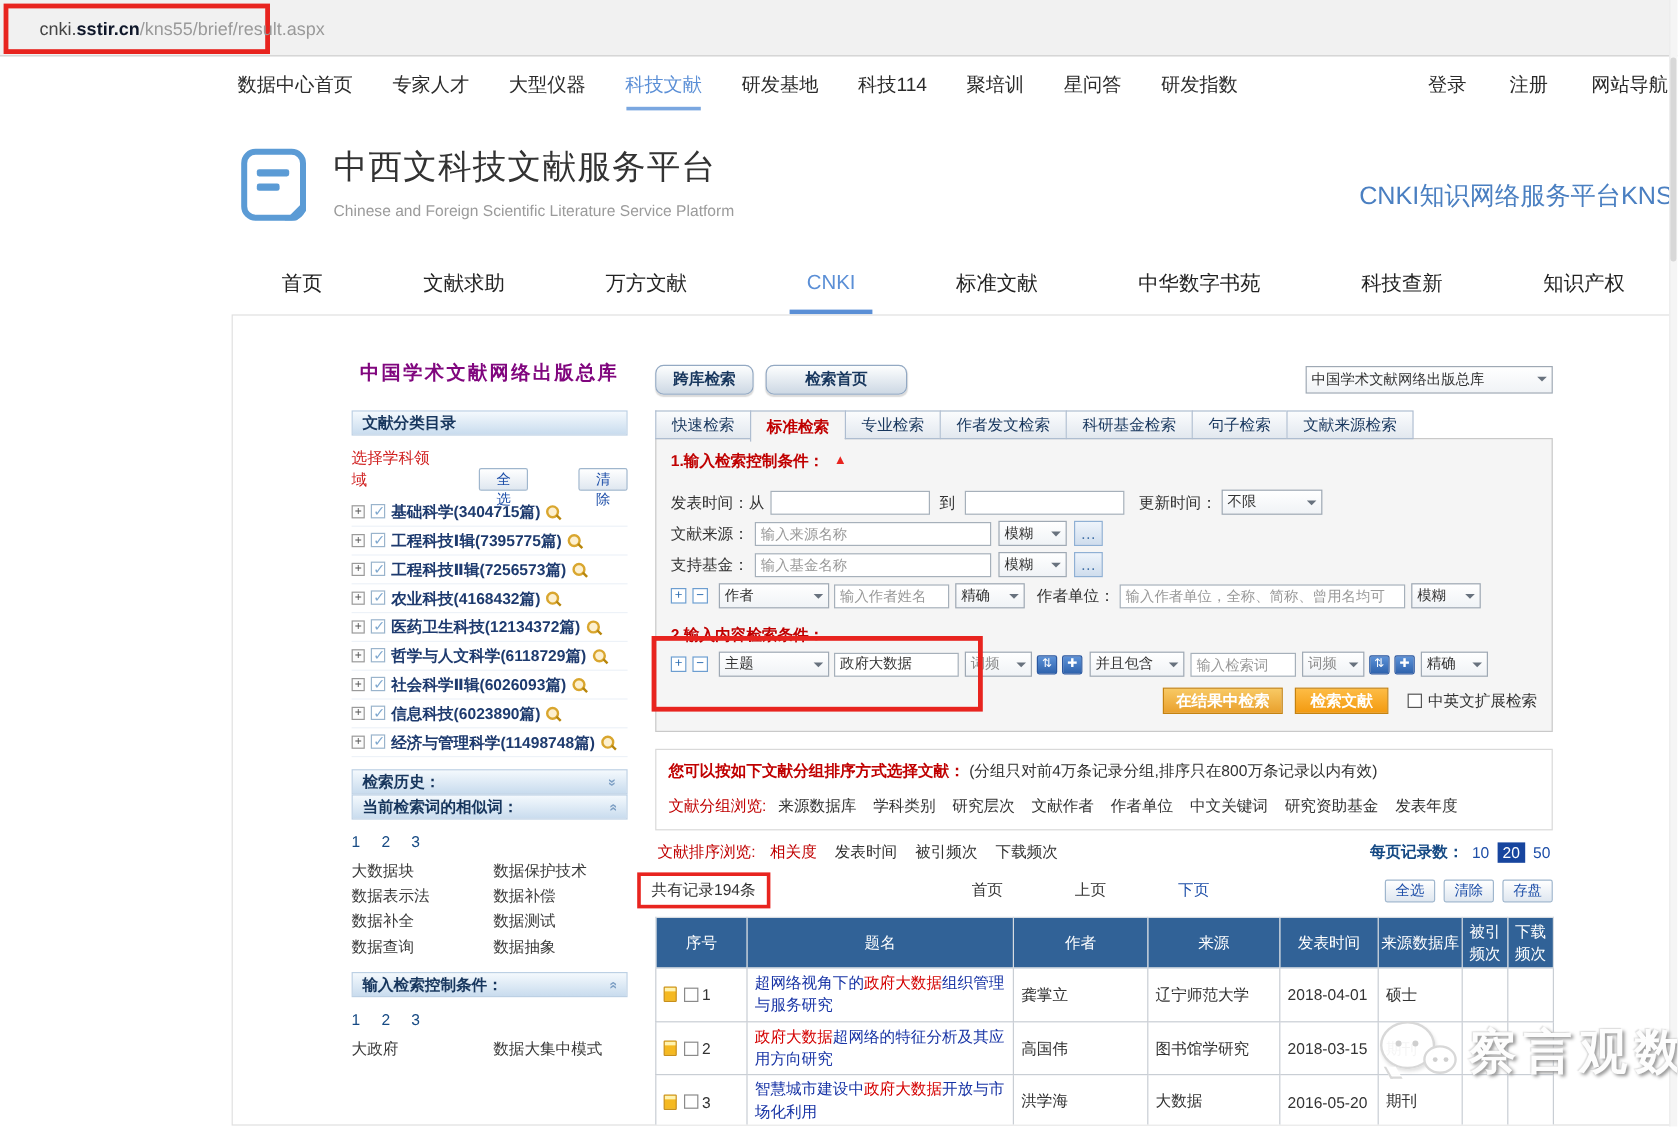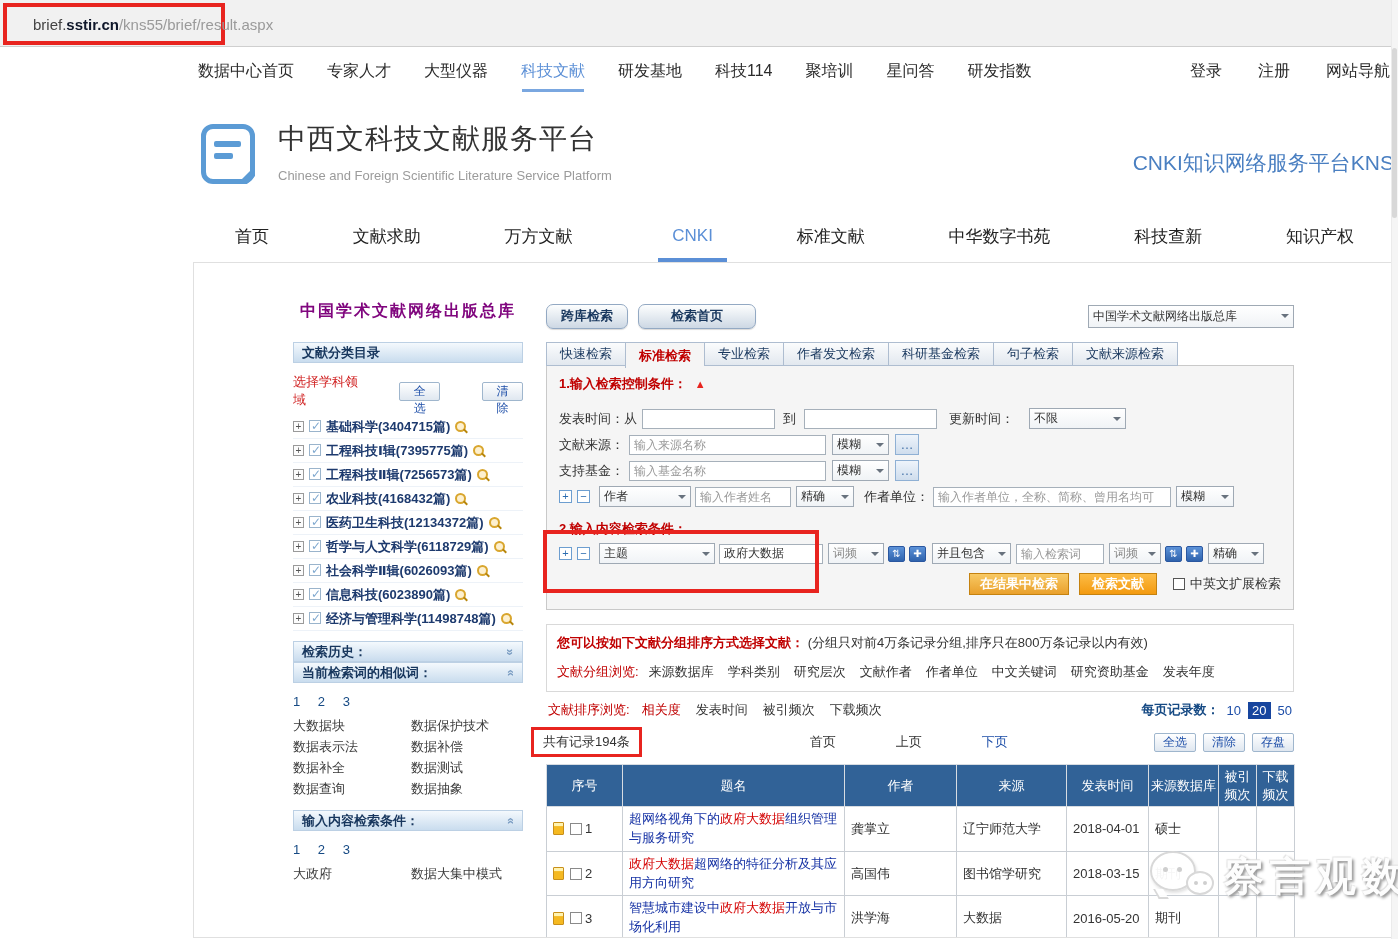--- a/index.html
+++ b/index.html
@@ -42,21 +42,21 @@
   
   .content { position:absolute; left:193px; top:262px; width:1203px; height:676px; border:1px solid #e0e0e0; background:#fff; overflow:hidden; }
 
   
   .sidebar { position:absolute; left:99px; top:38px; width:230px; }
   .db-title { color:#80067e; font-weight:bold; font-size:16px; letter-spacing:2px; text-align:center; margin-bottom:20px; white-space:nowrap; }
   .side-header { height:21px; background:linear-gradient(#f4f9fd,#c9dcee); border:1px solid #bcd0e4; color:#17365d; font-weight:bold; font-size:13px; display:flex; align-items:center; padding:0 8px; }
   .chev { margin-left:auto; color:#7d9fc4; font-size:12px; line-height:1; cursor:pointer; }
   .chev.down { transform:rotate(90deg); }
   .chev.up { transform:rotate(-90deg); }
-  .select-row { display:flex; align-items:center; margin:10px 0 6px;gap:32px; }
+  .select-row { display:flex; align-items:flex-end; margin:10px 0 6px;gap:32px; }
   .red-label { color:#d02020; font-size:13px; }
   .mini-btn { height:19px; padding:0 8px; font-size:12px; color:#1d4ea8; background:linear-gradient(#ffffff,#dfe7f0); border:1px solid #9fb6cd; border-radius:2px; cursor:pointer; font-family:inherit; }
   .select-row .mini-btn { margin-left:10px; }
   .select-row .mini-btn:first-of-type { margin-left:auto; }
   .cat-list { }
   .cat-row { display:flex; align-items:flex-start; padding:4px 0 3px; border-bottom:1px solid #edf2f8; font-size:13px; line-height:16px; flex-wrap:wrap; }
   .exp { width:11px; height:11px; border:1px solid #9a9a9a; background:#fcfcfc; color:#555; font-size:10px; line-height:9px; text-align:center; flex:none; margin-top:2px; cursor:pointer; }
   .exp::after { content:"+"; }
   .cb { width:12px; height:12px; border:1px solid #9ab4cc; background:#fff; position:relative; flex:none; margin-left:5px; margin-top:1px; cursor:pointer; }
   .cb::after { content:"✓"; position:absolute; left:1px; top:-3px; color:#7fa8cf; font-size:12px; }
@@ -152,21 +152,21 @@
   .scroll-track { position:absolute; right:0; top:0; width:7px; height:939px; background:#f5f5f5; border-left:1px solid #ebebeb; }
   .scroll-thumb { position:absolute; right:1px; top:48px; width:5px; height:170px; background:#d8d8d8; border-radius:3px; }
 </style>
 </head>
 <body>
 
 <div class="page">
 
   <div class="browser-bar">
     <div class="url-frame">
-      <span class="url-plain">brief.</span>
+      <span class="url-plain">cnki.</span>
         <span class="url-bold">sstir.cn</span>
         <span class="url-path">/kns55/brief/result.aspx</span>
     </div>
   </div>
 
   <nav class="top-nav">
     <span class="tn-item">数据中心首页</span>
     <span class="tn-item">专家人才</span>
     <span class="tn-item">大型仪器</span>
     <span class="tn-item active">科技文献</span>
@@ -285,21 +285,21 @@
         <span>大数据块</span>
         <span>数据保护技术</span>
         <span>数据表示法</span>
         <span>数据补偿</span>
         <span>数据补全</span>
         <span>数据测试</span>
         <span>数据查询</span>
         <span>数据抽象</span>
       </div>
       <div class="side-header">
-        <span>输入内容检索条件：</span>
+        <span>输入检索控制条件：</span>
         <span class="chev up">»</span>
       </div>
       <div class="pager-sm">1 2 3</div>
       <div class="word-grid">
         <span>大政府</span>
         <span>数据大集中模式</span>
       </div>
     </aside>
 
     <main class="main-col">
@@ -330,21 +330,21 @@
           <span>1.输入检索控制条件：</span>
           <span class="tri">▲</span>
         </div>
 
         <div class="frow first">
           <span class="lab">发表时间：从</span>
           <input class="inp" style="width: 133px; margin-left: 5px;">
           <span class="lab" style="margin:0 8px">到</span>
           <input class="inp" style="width: 133px;">
           <span class="lab" style="margin-left:12px">更新时间：</span>
-          <span class="sel" style="width:97px;margin-left:15px">
+          <span class="sel" style="width:84px;margin-left:4px">
               <span>不限</span>
               <span class="car"></span>
             </span>
         </div>
 
         <div class="frow">
           <span class="lab">文献来源：</span>
           <input class="inp" style="width: 197px; margin-left: 5px;" placeholder="输入来源名称">
           <span class="sel" style="width:57px;margin-left:6px">
               <span>模糊</span>
@@ -383,21 +383,21 @@
             </span>
         </div>
 
         <div class="sec2">
           <div class="sec-title">
             <span>2.输入内容检索条件：</span>
           </div>
           <div class="frow">
             <span class="pm plus"></span>
             <span class="pm minus"></span>
-            <span class="sel" style="width:116px;margin-left:4px">
+            <span class="sel" style="width:92px;margin-left:4px">
                 <span>主题</span>
                 <span class="car"></span>
               </span>
             <input class="inp" style="width: 104px; margin-left: 4px;" value="政府大数据">
             <span class="sel gray" style="width:56px;margin-left:5px">
                 <span>词频</span>
                 <span class="car"></span>
               </span>
             <span class="blue-ico">⇅</span>
             <span class="blue-ico">✚</span>

